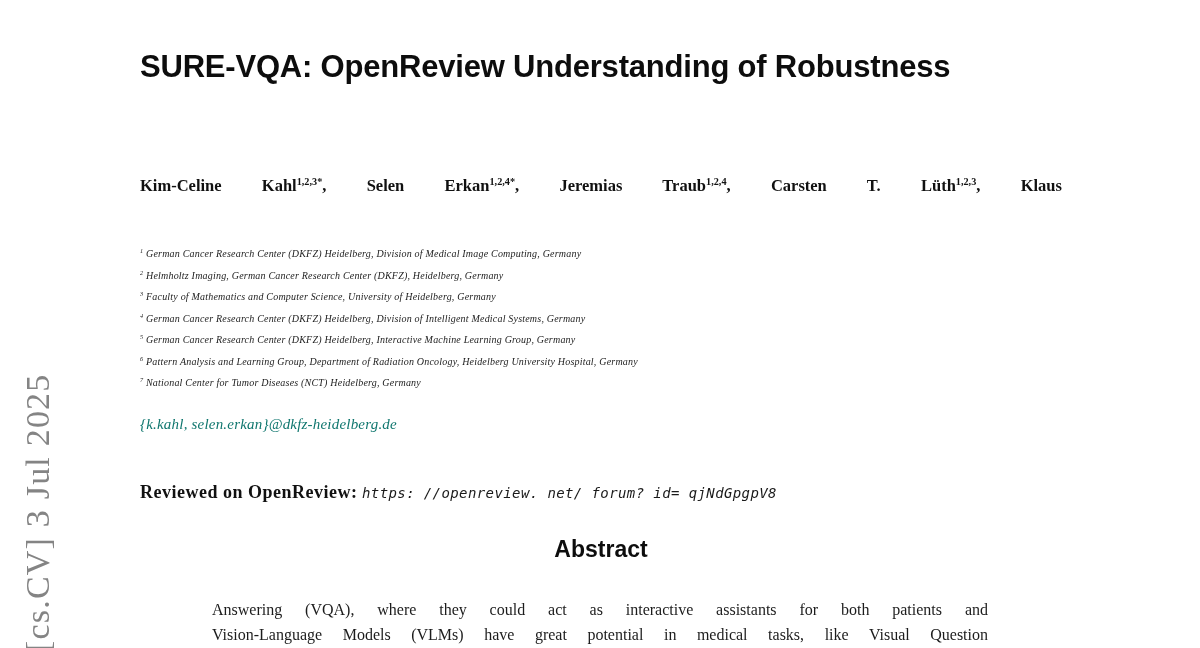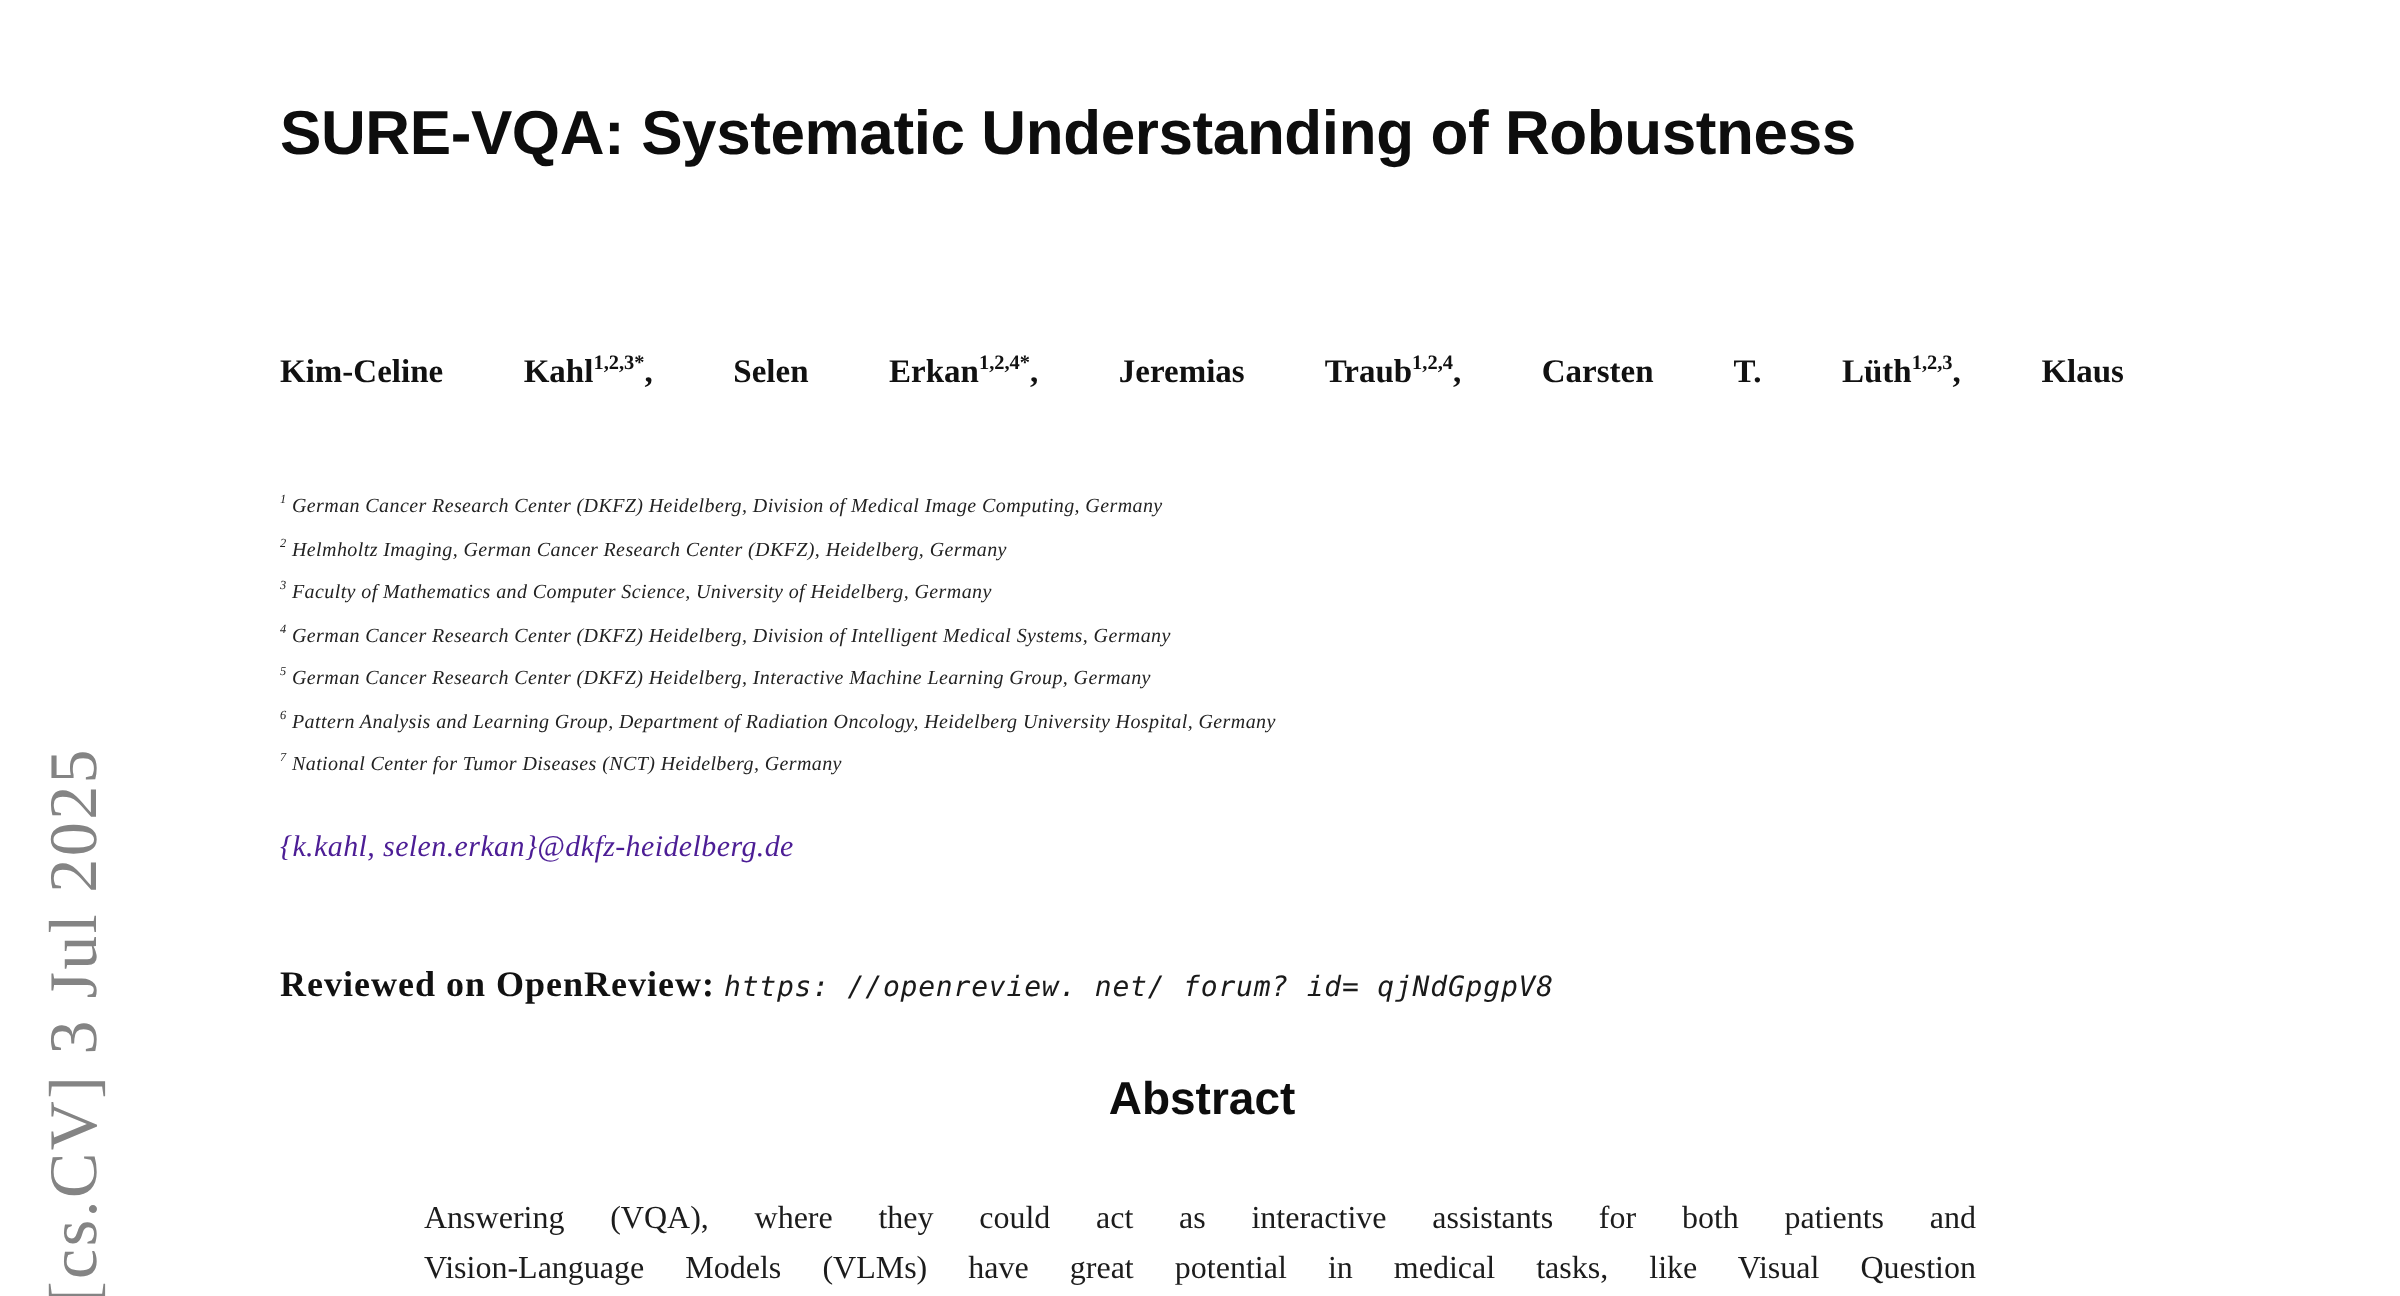--- a/index.html
+++ b/index.html
@@ -75,21 +75,21 @@
     letter-spacing: 0.2px;
     color: #222222;
   }
   .aff-line sup { font-style: italic; }
 
   .email {
     top: 416px;
     font-style: italic;
     font-size: 15px;
     letter-spacing: 0.2px;
-    color: #4c1d95;
+    color: #0f766e;
   }
 
   .review {
     top: 457px;
     font-size: 18px;
     color: #111111;
     margin-top: 25px;
   }
   .review .label {
     font-weight: bold;
@@ -126,21 +126,21 @@
   }
 </style>
 </head>
 <body>
 
 <div id="page">
 
   <div class="watermark">[cs.CV] 3 Jul 2025</div>
 
   <div class="column title">
-    <div>SURE-VQA: Systematic Understanding of Robustness</div>
+    <div>SURE-VQA: OpenReview Understanding of Robustness</div>
   </div>
 
   <div class="column authors">
     <div class="line-justify">Kim-Celine Kahl<sup>1,2,3*</sup>, Selen Erkan<sup>1,2,4*</sup>, Jeremias Traub<sup>1,2,4</sup>, Carsten T. Lüth<sup>1,2,3</sup>, Klaus</div>
   </div>
 
   <div class="column affiliations">
       <div class="aff-line"><sup>1</sup> German Cancer Research Center (DKFZ) Heidelberg, Division of Medical Image Computing, Germany</div>
       <div class="aff-line"><sup>2</sup> Helmholtz Imaging, German Cancer Research Center (DKFZ), Heidelberg, Germany</div>
       <div class="aff-line"><sup>3</sup> Faculty of Mathematics and Computer Science, University of Heidelberg, Germany</div>

